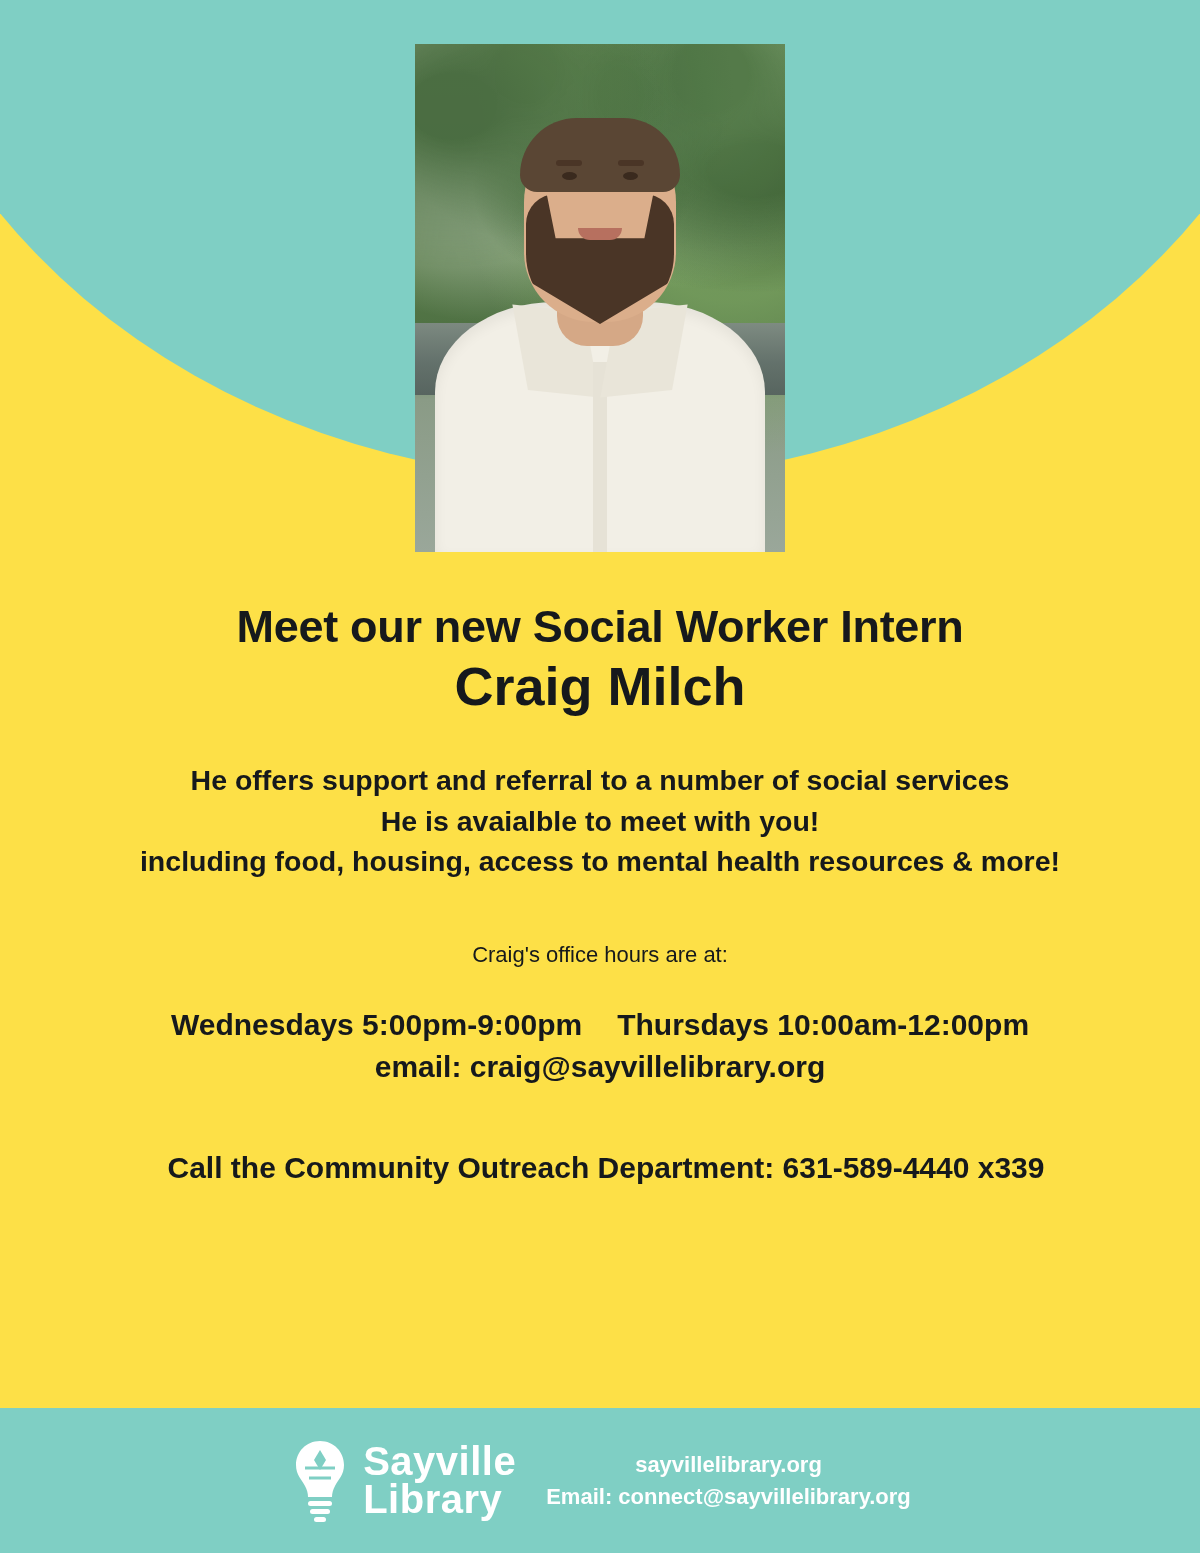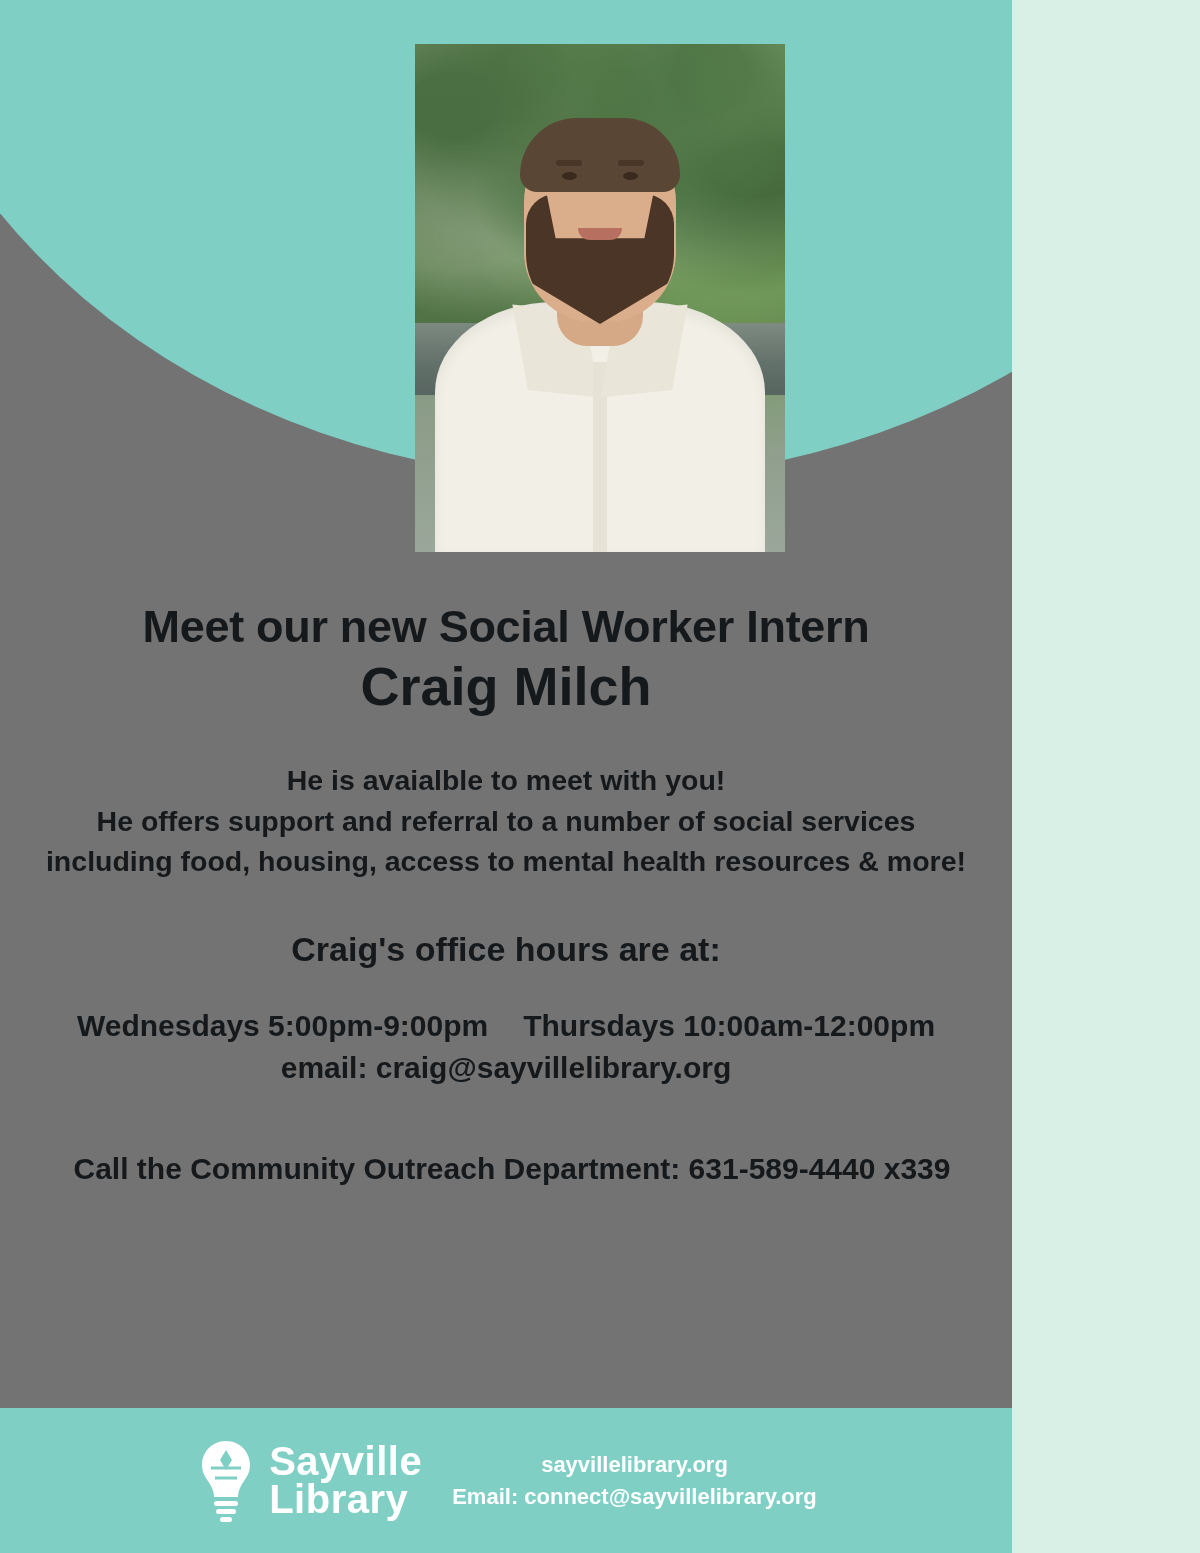--- a/index.html
+++ b/index.html
@@ -4,22 +4,22 @@
 <style>
   * { margin:0; padding:0; box-sizing:border-box; }
   html, body {
     width:1200px; height:1553px;
     font-family:"Liberation Sans", sans-serif;
     background:#d9f0e7;
     overflow:hidden;
   }
   .poster {
     position:relative;
-    width:1012px; height:1553px;
-    background:#737373;
+    width:1200px; height:1553px;
+    background:#fde047;
     overflow:hidden;
   }
   
   .arc {
     position:absolute;
     top:-520px;
     left:-130px;
     width:1460px;
     height:1000px;
     background:#7fcfc4;
@@ -133,22 +133,22 @@
     line-height:1.18;
   }
   .h2 {
     font-size:54px; font-weight:bold; margin-top:4px; line-height:1.1;
   }
   .para {
     margin-top:44px;
     font-size:28.5px; font-weight:bold; line-height:1.42;
   }
   .sub {
-    margin-top:48px;
-    font-size:34px; font-weight:bold;
+    margin-top:60px;
+    font-size:22px; font-weight:normal;
   }
   .hours {
     margin-top:36px;
     font-size:30px; font-weight:bold; line-height:1.42;
   }
   .hours .row-2 span + span { margin-left:35px; }
   .call {
     margin-top:62px;
     font-size:30px; font-weight:bold;margin-left:12px;
   }
@@ -199,22 +199,22 @@
     <div class="eye l"></div>
     <div class="eye r"></div>
     <div class="mouth"></div>
   </div>
 
   <div class="body-text">
     <div class="h1">Meet our new Social Worker Intern</div>
     <div class="h2">Craig Milch</div>
 
     <div class="para">
+      <div>He offers support and referral to a number of social services</div>
       <div>He is avaialble to meet with you!</div>
-      <div>He offers support and referral to a number of social services</div>
       <div>including food, housing, access to mental health resources &amp; more!</div>
     </div>
 
     <div class="sub">Craig's office hours are at:</div>
 
     <div class="hours">
       <div class="row-2">
         <span>Wednesdays 5:00pm-9:00pm</span><span>Thursdays 10:00am-12:00pm</span>
       </div>
       <div>email: craig@sayvillelibrary.org</div>

